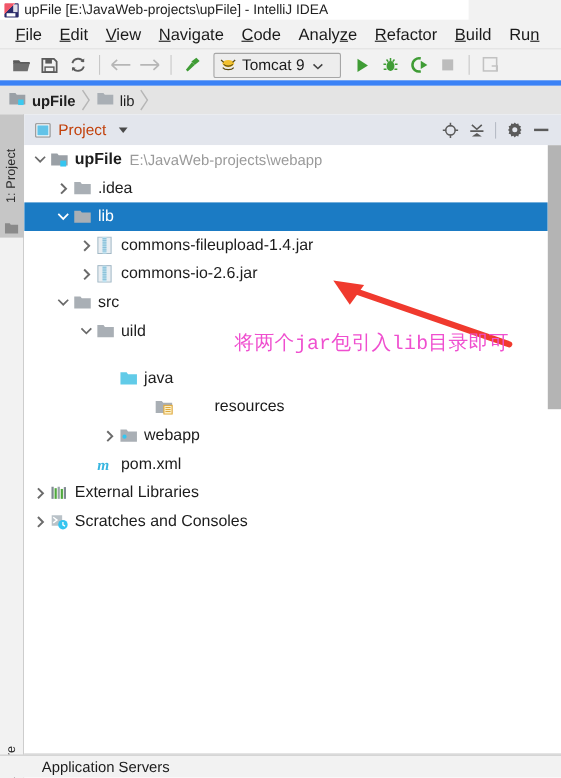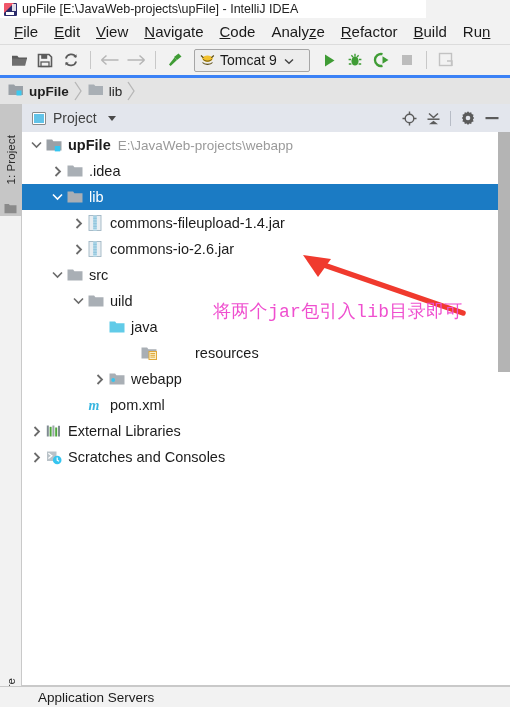--- a/index.html
+++ b/index.html
@@ -52,21 +52,21 @@
     cursor:default;
   }
   .menu-item .mn { text-decoration: underline; }
 
   
   .toolbar {
     position:absolute; left:0; top:45px; width:510px; height:33px;
     background:#f2f2f2;
     display:flex; align-items:center;
     padding-left:6px;
-    border-bottom:3px solid #3b82f6;
+    border-bottom:5px solid #3b82f6;
   }
   .tbtn {
     width:26px; height:26px; display:flex; align-items:center; justify-content:center;
     flex:none;
   }
   .tsep { width:1px; height:18px; background:#c8c8c8; margin:0 6px; flex:none; }
 
   .runcfg {
     height:23px; min-width:116px;
     border:1px solid #a6a6a6; background:#ededed;
@@ -124,21 +124,21 @@
     background:#ffffff;
   }
   .panel-header {
     position:absolute; left:0; top:0; width:488px; height:28px;
     background:#e3e6ed;
     display:flex; align-items:center;
     padding:0 4px 0 10px;
   }
   .panel-title {
     display:flex; align-items:center; gap:7px;
-    font-size:14px; color:#404040;
+    font-size:14px; color:#c2410c;
   }
   .proj-ico {
     width:14px; height:13px; border:1.6px solid #8a8a8a; background:#ffffff;
     border-radius:1px; position:relative; flex:none;
   }
   .proj-ico::after {
     content:""; position:absolute; left:1px; top:1px; right:1px; bottom:1px;
     background:#62c3e8;
   }
   .caret-dn {
@@ -482,21 +482,21 @@
               <path d="M1 1.5L5.5 6 10 1.5" fill="none" stroke="currentColor" stroke-width="1.6"></path>
             </svg>
           </span>
           <span class="ico">
             <svg width="17" height="14" viewBox="0 0 17 14">
               <path d="M0.5 1.5h5.6l1.3 1.7H15.5v9.3H0.5z" fill="#a9afb5"></path>
             </svg>
           </span>
           <span class="lbl">uild</span>
         </div>
-        <div class="row" style="padding-left: 71px;">
+        <div class="row" style="padding-left: 71px; margin-top: 17px;">
           <span class="arrow spacer" style="color: rgb(107, 107, 107);"></span>
           <span class="ico">
             <svg width="17" height="14" viewBox="0 0 17 14">
               <path d="M0.5 1.5h5.6l1.3 1.7H15.5v9.3H0.5z" fill="#61cbe8"></path>
             </svg>
           </span>
           <span class="lbl">java</span>
         </div>
         <div class="row" style="padding-left: 71px; gap: 32px;">
           <span class="arrow spacer" style="color: rgb(107, 107, 107);"></span>

